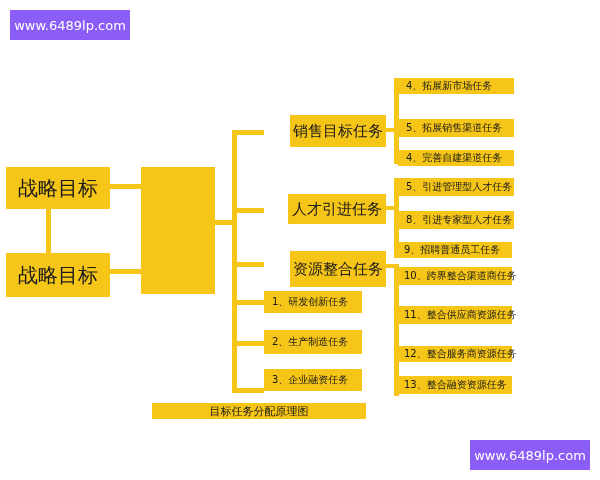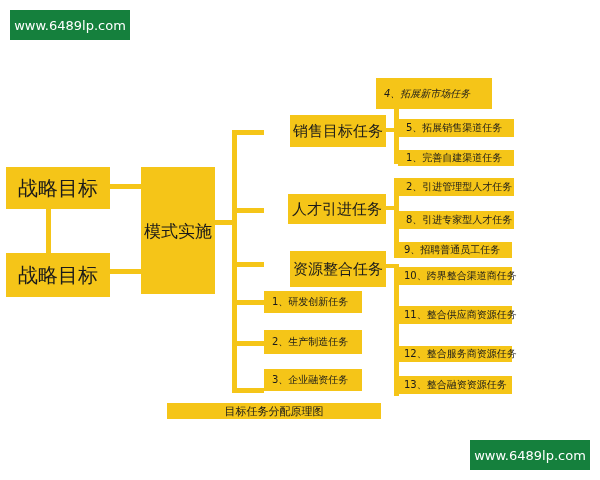--- a/index.html
+++ b/index.html
@@ -3,21 +3,21 @@
   <meta charset="utf-8">
   <style>
     html, body { margin: 0; padding: 0; }
     body {
       width: 600px; height: 480px; position: relative; overflow: hidden;
       background: #ffffff;
       font-family: "DejaVu Sans", "Liberation Sans", sans-serif;
     }
     .abs { position: absolute; margin-top: 28px; }
     .box { position: absolute; background: #f5c518; color: #1a1a1a; display: flex; align-items: center; box-sizing: border-box; white-space: nowrap; }
-    .wm { position: absolute; background: #15803d; color: #ffffff; font-family: "DejaVu Sans", sans-serif; font-size: 13px; display: flex; align-items: center; justify-content: center; }
+    .wm { position: absolute; background: #8b5cf6; color: #ffffff; font-family: "DejaVu Sans", sans-serif; font-size: 13px; display: flex; align-items: center; justify-content: center; }
     .big { font-size: 20px; justify-content: center; }
     .mid { font-size: 15px; justify-content: center; margin-left: 26px; }
     .sm { font-size: 10px; padding-left: 8px; }
     .line { position: absolute; background: #f5c518; }
   </style>
 </head>
 <body>
 
 <div class="wm" style="left:10px;top:10px;width:120px;height:30px;">
   <span>www.6489lp.com</span>
@@ -44,21 +44,20 @@
 
 <div class="box big" style="left:6px;top:167px;width:104px;height:42px;">
   <span>战略目标</span>
 </div>
 <div class="abs" style="left:52px;top:225px;font-size:9px;color:#1a1a1a;">战略驱动模式</div>
 <div class="box big" style="left:6px;top:253px;width:104px;height:44px;">
   <span>战略目标</span>
 </div>
 
 <div class="box" style="left:141px;top:167px;width:74px;height:127px;flex-direction:column;justify-content:center;font-size:17px;line-height:30px;">
-  <span>模式实施</span>
 </div>
 
 <div class="box mid" style="left:264px;top:115px;width:96px;height:32px;">
   <span>销售目标任务</span>
 </div>
 <div class="box mid" style="left:262px;top:194px;width:98px;height:30px;">
   <span>人才引进任务</span>
 </div>
 <div class="box mid" style="left:264px;top:251px;width:96px;height:36px;">
   <span>资源整合任务</span>
@@ -66,50 +65,50 @@
 <div class="box sm" style="left:264px;top:291px;width:98px;height:22px;">
   <span>1、研发创新任务</span>
 </div>
 <div class="box sm" style="left:264px;top:330px;width:98px;height:24px;">
   <span>2、生产制造任务</span>
 </div>
 <div class="box sm" style="left:264px;top:369px;width:98px;height:22px;">
   <span>3、企业融资任务</span>
 </div>
 
-<div class="box sm" style="left:376px;top:78px;width:116px;height:31px;font-style:italic;">
+<div class="box sm" style="left:398px;top:78px;width:116px;height:16px;">
     <span>4、拓展新市场任务</span>
   </div>
 <div class="box sm" style="left:398px;top:119px;width:116px;height:18px;">
     <span>5、拓展销售渠道任务</span>
   </div>
 <div class="box sm" style="left:398px;top:150px;width:116px;height:16px;">
-    <span>1、完善自建渠道任务</span>
+    <span>4、完善自建渠道任务</span>
   </div>
 <div class="box sm" style="left:398px;top:178px;width:116px;height:18px;">
-    <span>2、引进管理型人才任务</span>
+    <span>5、引进管理型人才任务</span>
   </div>
 <div class="box sm" style="left:398px;top:211px;width:116px;height:18px;">
     <span>8、引进专家型人才任务</span>
   </div>
 <div class="box sm" style="left:396px;top:242px;width:116px;height:16px;">
     <span>9、招聘普通员工任务</span>
   </div>
 <div class="box sm" style="left:396px;top:267px;width:116px;height:18px;">
     <span>10、跨界整合渠道商任务</span>
   </div>
 <div class="box sm" style="left:396px;top:306px;width:116px;height:18px;">
     <span>11、整合供应商资源任务</span>
   </div>
 <div class="box sm" style="left:396px;top:346px;width:116px;height:16px;">
     <span>12、整合服务商资源任务</span>
   </div>
 <div class="box sm" style="left:396px;top:376px;width:116px;height:18px;">
     <span>13、整合融资资源任务</span>
   </div>
 
-<div class="box" style="left:152px;top:403px;width:214px;height:16px;justify-content:center;font-size:11px;margin-left:15px;">
+<div class="box" style="left:152px;top:403px;width:214px;height:16px;justify-content:center;font-size:11px;">
   <span>目标任务分配原理图</span>
 </div>
 
 <div class="wm" style="left:470px;top:440px;width:120px;height:30px;">
   <span>www.6489lp.com</span>
 </div>
 
 </body></html>

